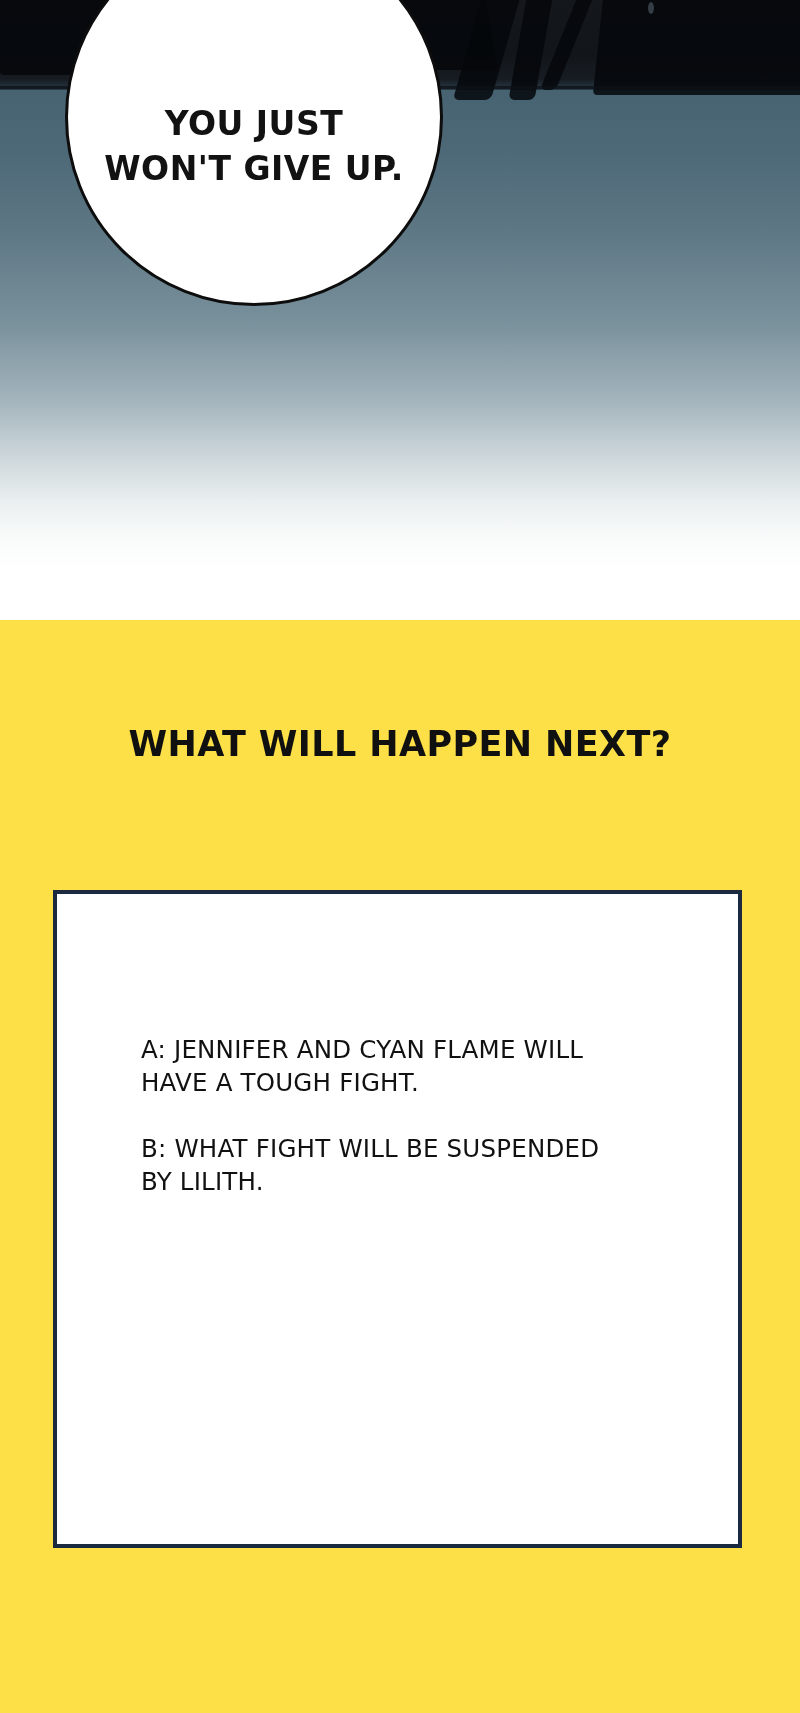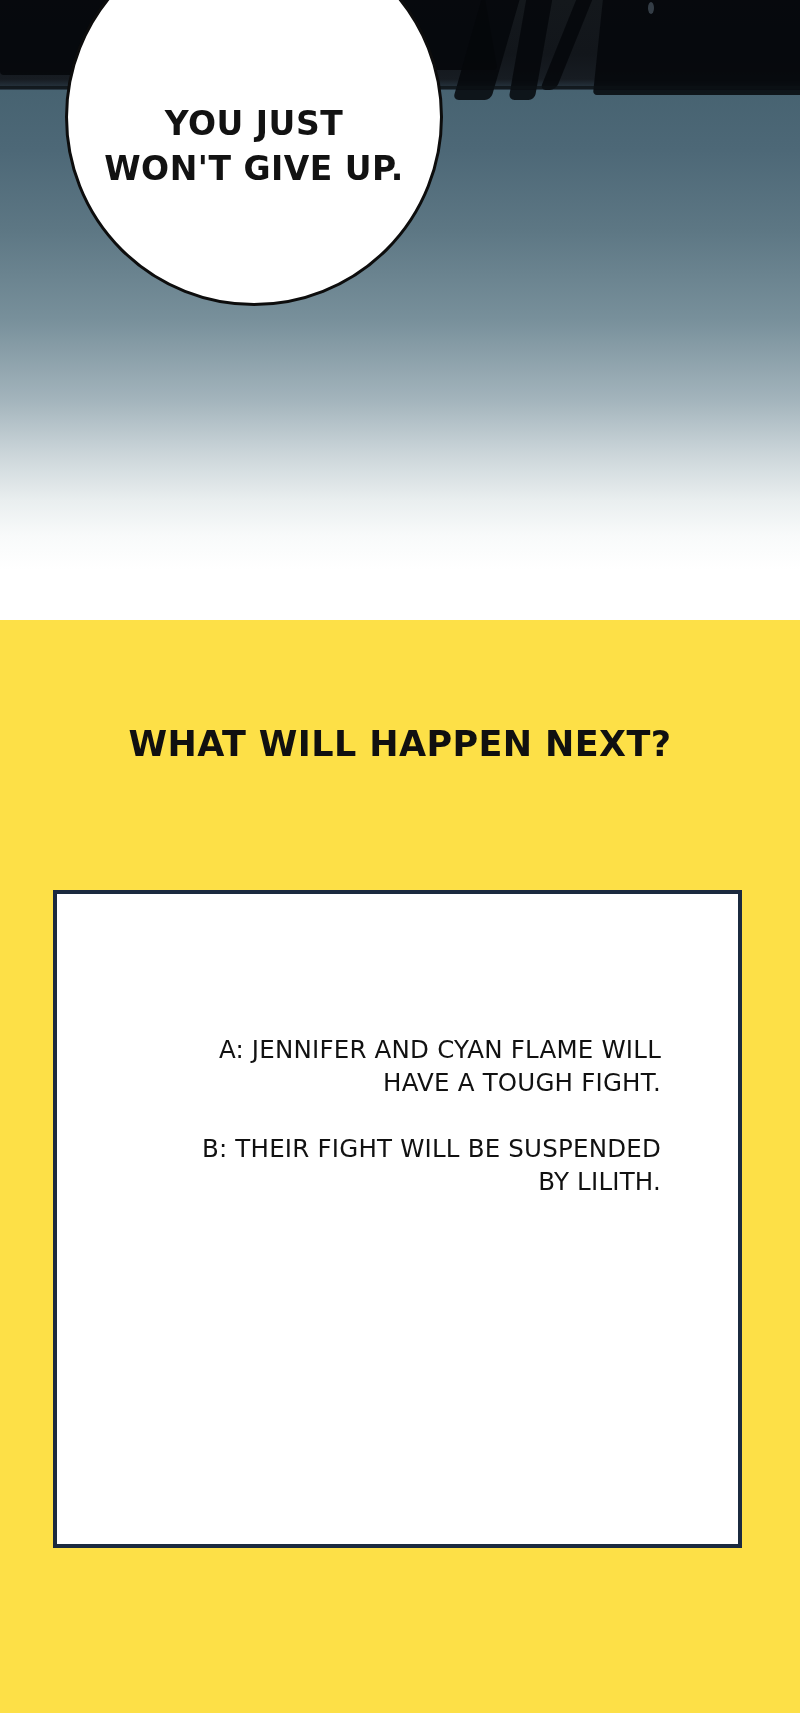--- a/index.html
+++ b/index.html
@@ -122,21 +122,20 @@
   
   .options-box {
     position: absolute;
     left: 53px;
     top: 890px;
     width: 689px;
     height: 658px;
     border: 4px solid #1b2a3f;
     box-sizing: border-box;
     background: #ffffff;
-    text-align: right;
   }
   .options-list {
     position: absolute;
     left: 84px;
     top: 140px;
     width: 520px;
   }
   .option-item {
     font-family: "DejaVu Sans", sans-serif;
     font-size: 24.5px;
@@ -173,18 +172,18 @@
 WON'T GIVE UP.</div>
     </div>
   </div>
 
   <div class="question-heading">WHAT WILL HAPPEN NEXT?</div>
 
   <div class="options-box">
     <div class="options-list">
       <div class="option-item">A: JENNIFER AND CYAN FLAME WILL
 HAVE A TOUGH FIGHT.</div>
-      <div class="option-item">B: THEIR FIGHT WILL BE SUSPENDED
+      <div class="option-item">B: WHAT FIGHT WILL BE SUSPENDED
 BY LILITH.</div>
     </div>
   </div>
 
 </div>
 
 </body></html>

